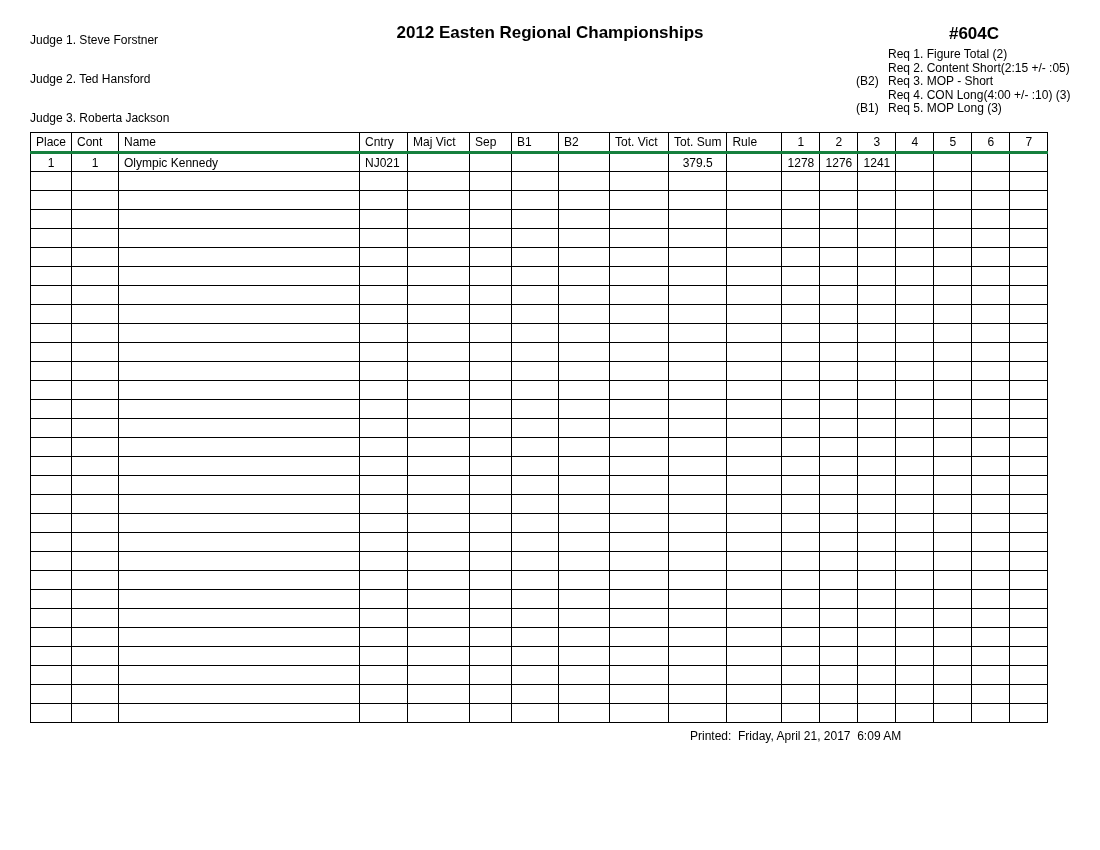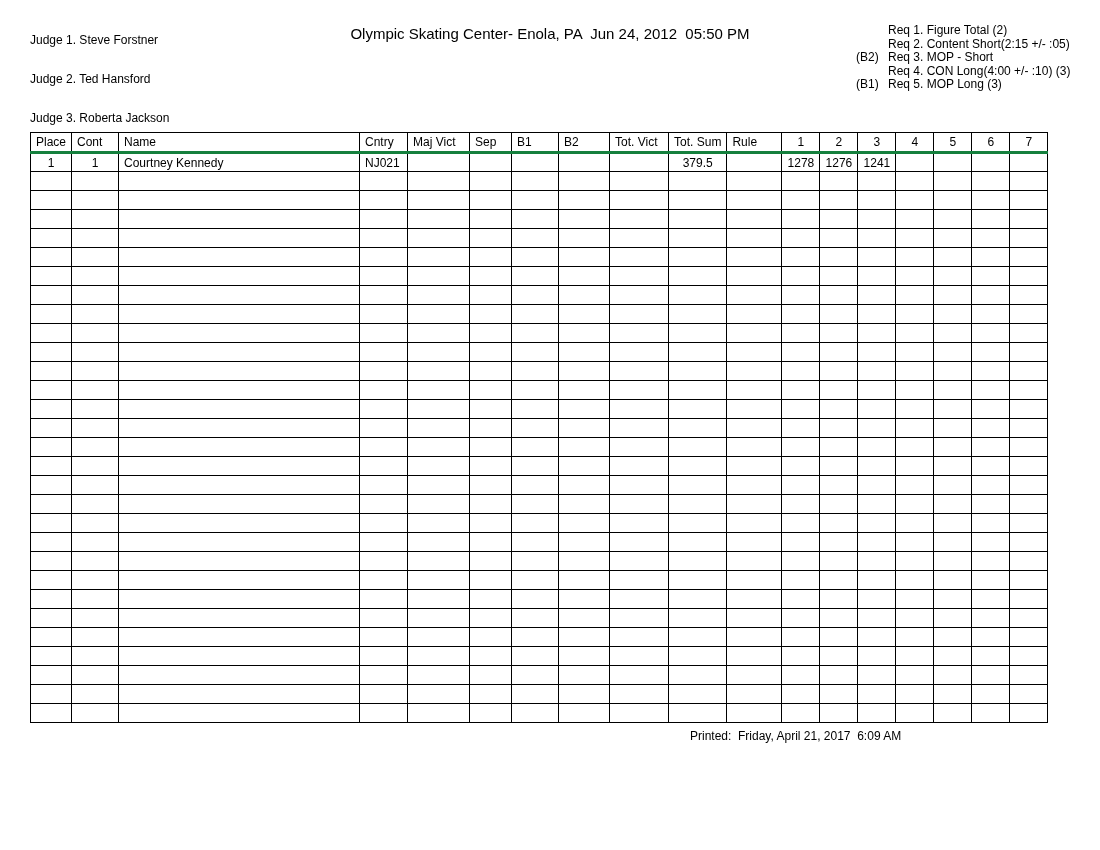--- a/index.html
+++ b/index.html
@@ -58,24 +58,25 @@
 </head>
 <body>
 
 <div class="judges">
   <div>Judge 1. Steve Forstner</div>
   <div>Judge 2. Ted Hansford</div>
   <div>Judge 3. Roberta Jackson</div>
 </div>
 
 <div class="title-block">
-  <div class="title-line2">Olympic Skating Center- Enola, PA  Jun 24, 2012  05:50 PM</div>
+  <div class="title-line1">2012 Easten Regional Championships</div>
 </div>
 
 <div class="right-block">
+  <div class="event-number">#604C</div>
   <div class="req-line">
     <span class="req-prefix"></span>
     <span class="req-text">Req 1. Figure Total (2)</span>
   </div>
   <div class="req-line">
     <span class="req-prefix"></span>
     <span class="req-text">Req 2. Content Short(2:15 +/- :05)</span>
   </div>
   <div class="req-line">
     <span class="req-prefix">(B2)</span>
@@ -131,21 +132,21 @@
       <th class="c">4</th>
       <th class="c">5</th>
       <th class="c">6</th>
       <th class="c">7</th>
     </tr>
   </thead>
   <tbody>
     <tr>
       <td class="c">1</td>
       <td class="c">1</td>
-      <td>Courtney Kennedy</td>
+      <td>Olympic Kennedy</td>
       <td>NJ021</td>
       <td></td>
       <td></td>
       <td></td>
       <td></td>
       <td></td>
       <td class="c">379.5</td>
       <td></td>
       <td class="c">1278</td>
       <td class="c">1276</td>

